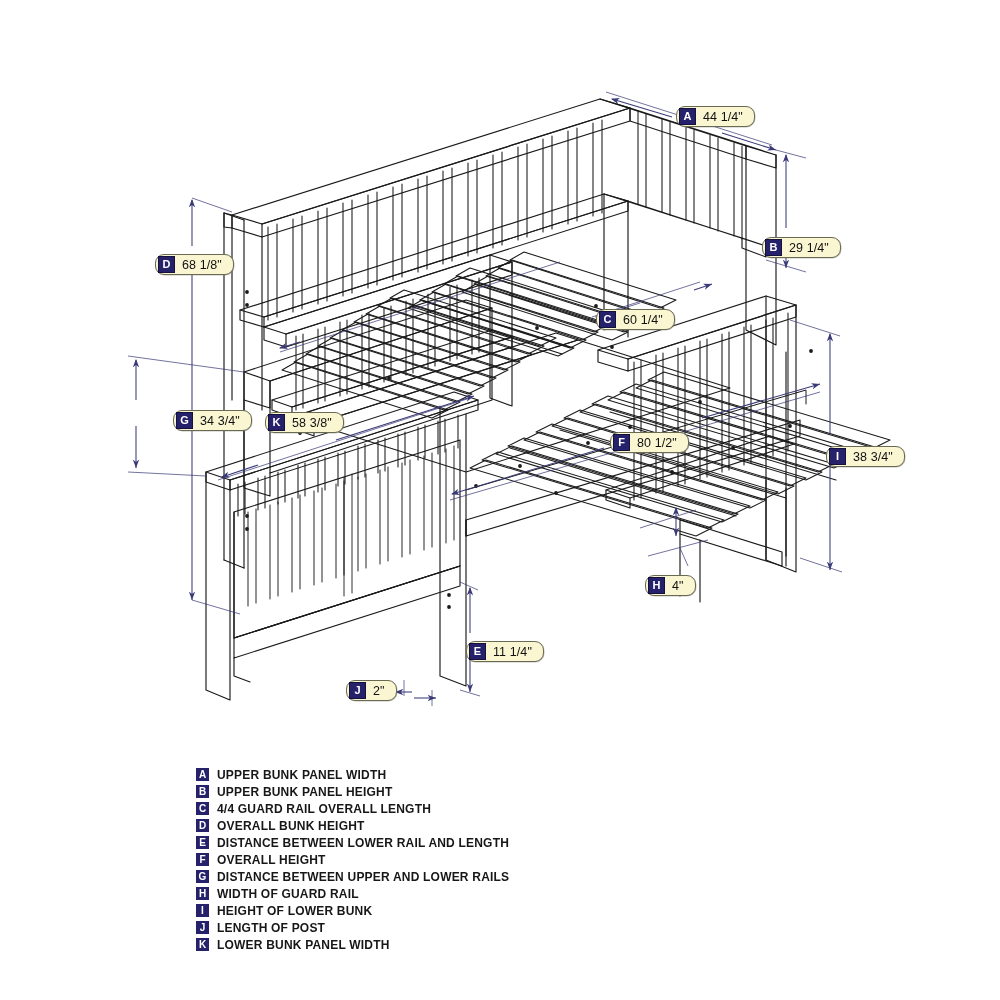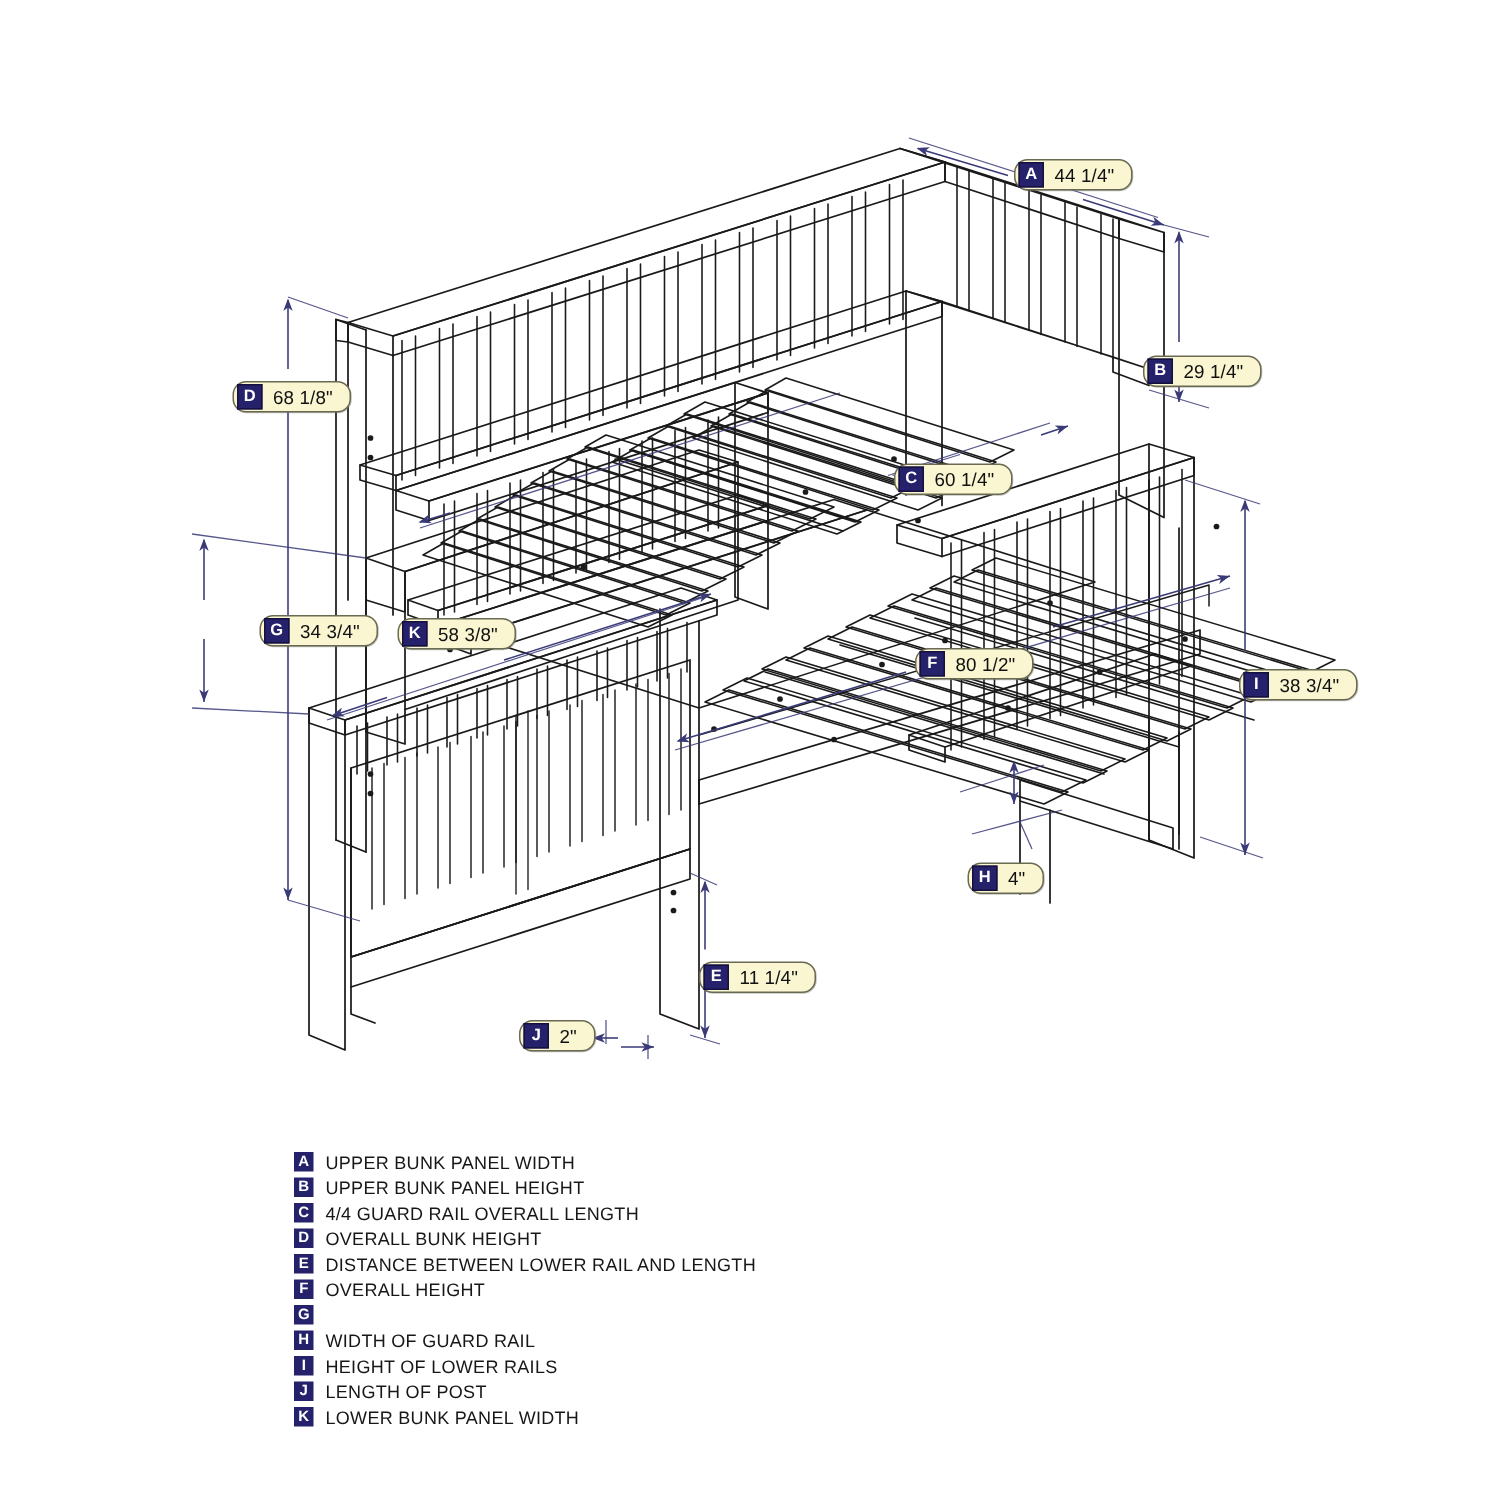--- a/index.html
+++ b/index.html
@@ -67,21 +67,21 @@
     color:#ffffff;
     font-size:10px;
     font-weight:bold;
     line-height:13px;
     text-align:center;
     margin-right:8px;
     flex:0 0 auto;
   }
   .legend-row .ltext{
     font-size:12px;
-    font-weight:normal;
+    font-weight:bold;
     color:#171717;
     letter-spacing:.2px;
   }
 </style>
 </head>
 <body>
 
 <div id="stage">
 
   <svg id="drawing" viewBox="0 0 1000 1000">
@@ -499,28 +499,29 @@
       <div class="legend-row">
         <span class="kbox">E</span>
         <span class="ltext">DISTANCE BETWEEN LOWER RAIL AND LENGTH</span>
       </div>
       <div class="legend-row">
         <span class="kbox">F</span>
         <span class="ltext">OVERALL HEIGHT</span>
       </div>
       <div class="legend-row">
         <span class="kbox">G</span>
+        <span class="ltext">DISTANCE BETWEEN UPPER AND LOWER RAILS</span>
       </div>
       <div class="legend-row">
         <span class="kbox">H</span>
         <span class="ltext">WIDTH OF GUARD RAIL</span>
       </div>
       <div class="legend-row">
         <span class="kbox">I</span>
-        <span class="ltext">HEIGHT OF LOWER RAILS</span>
+        <span class="ltext">HEIGHT OF LOWER BUNK</span>
       </div>
       <div class="legend-row">
         <span class="kbox">J</span>
         <span class="ltext">LENGTH OF POST</span>
       </div>
       <div class="legend-row">
         <span class="kbox">K</span>
         <span class="ltext">LOWER BUNK PANEL WIDTH</span>
       </div>
     </div>

